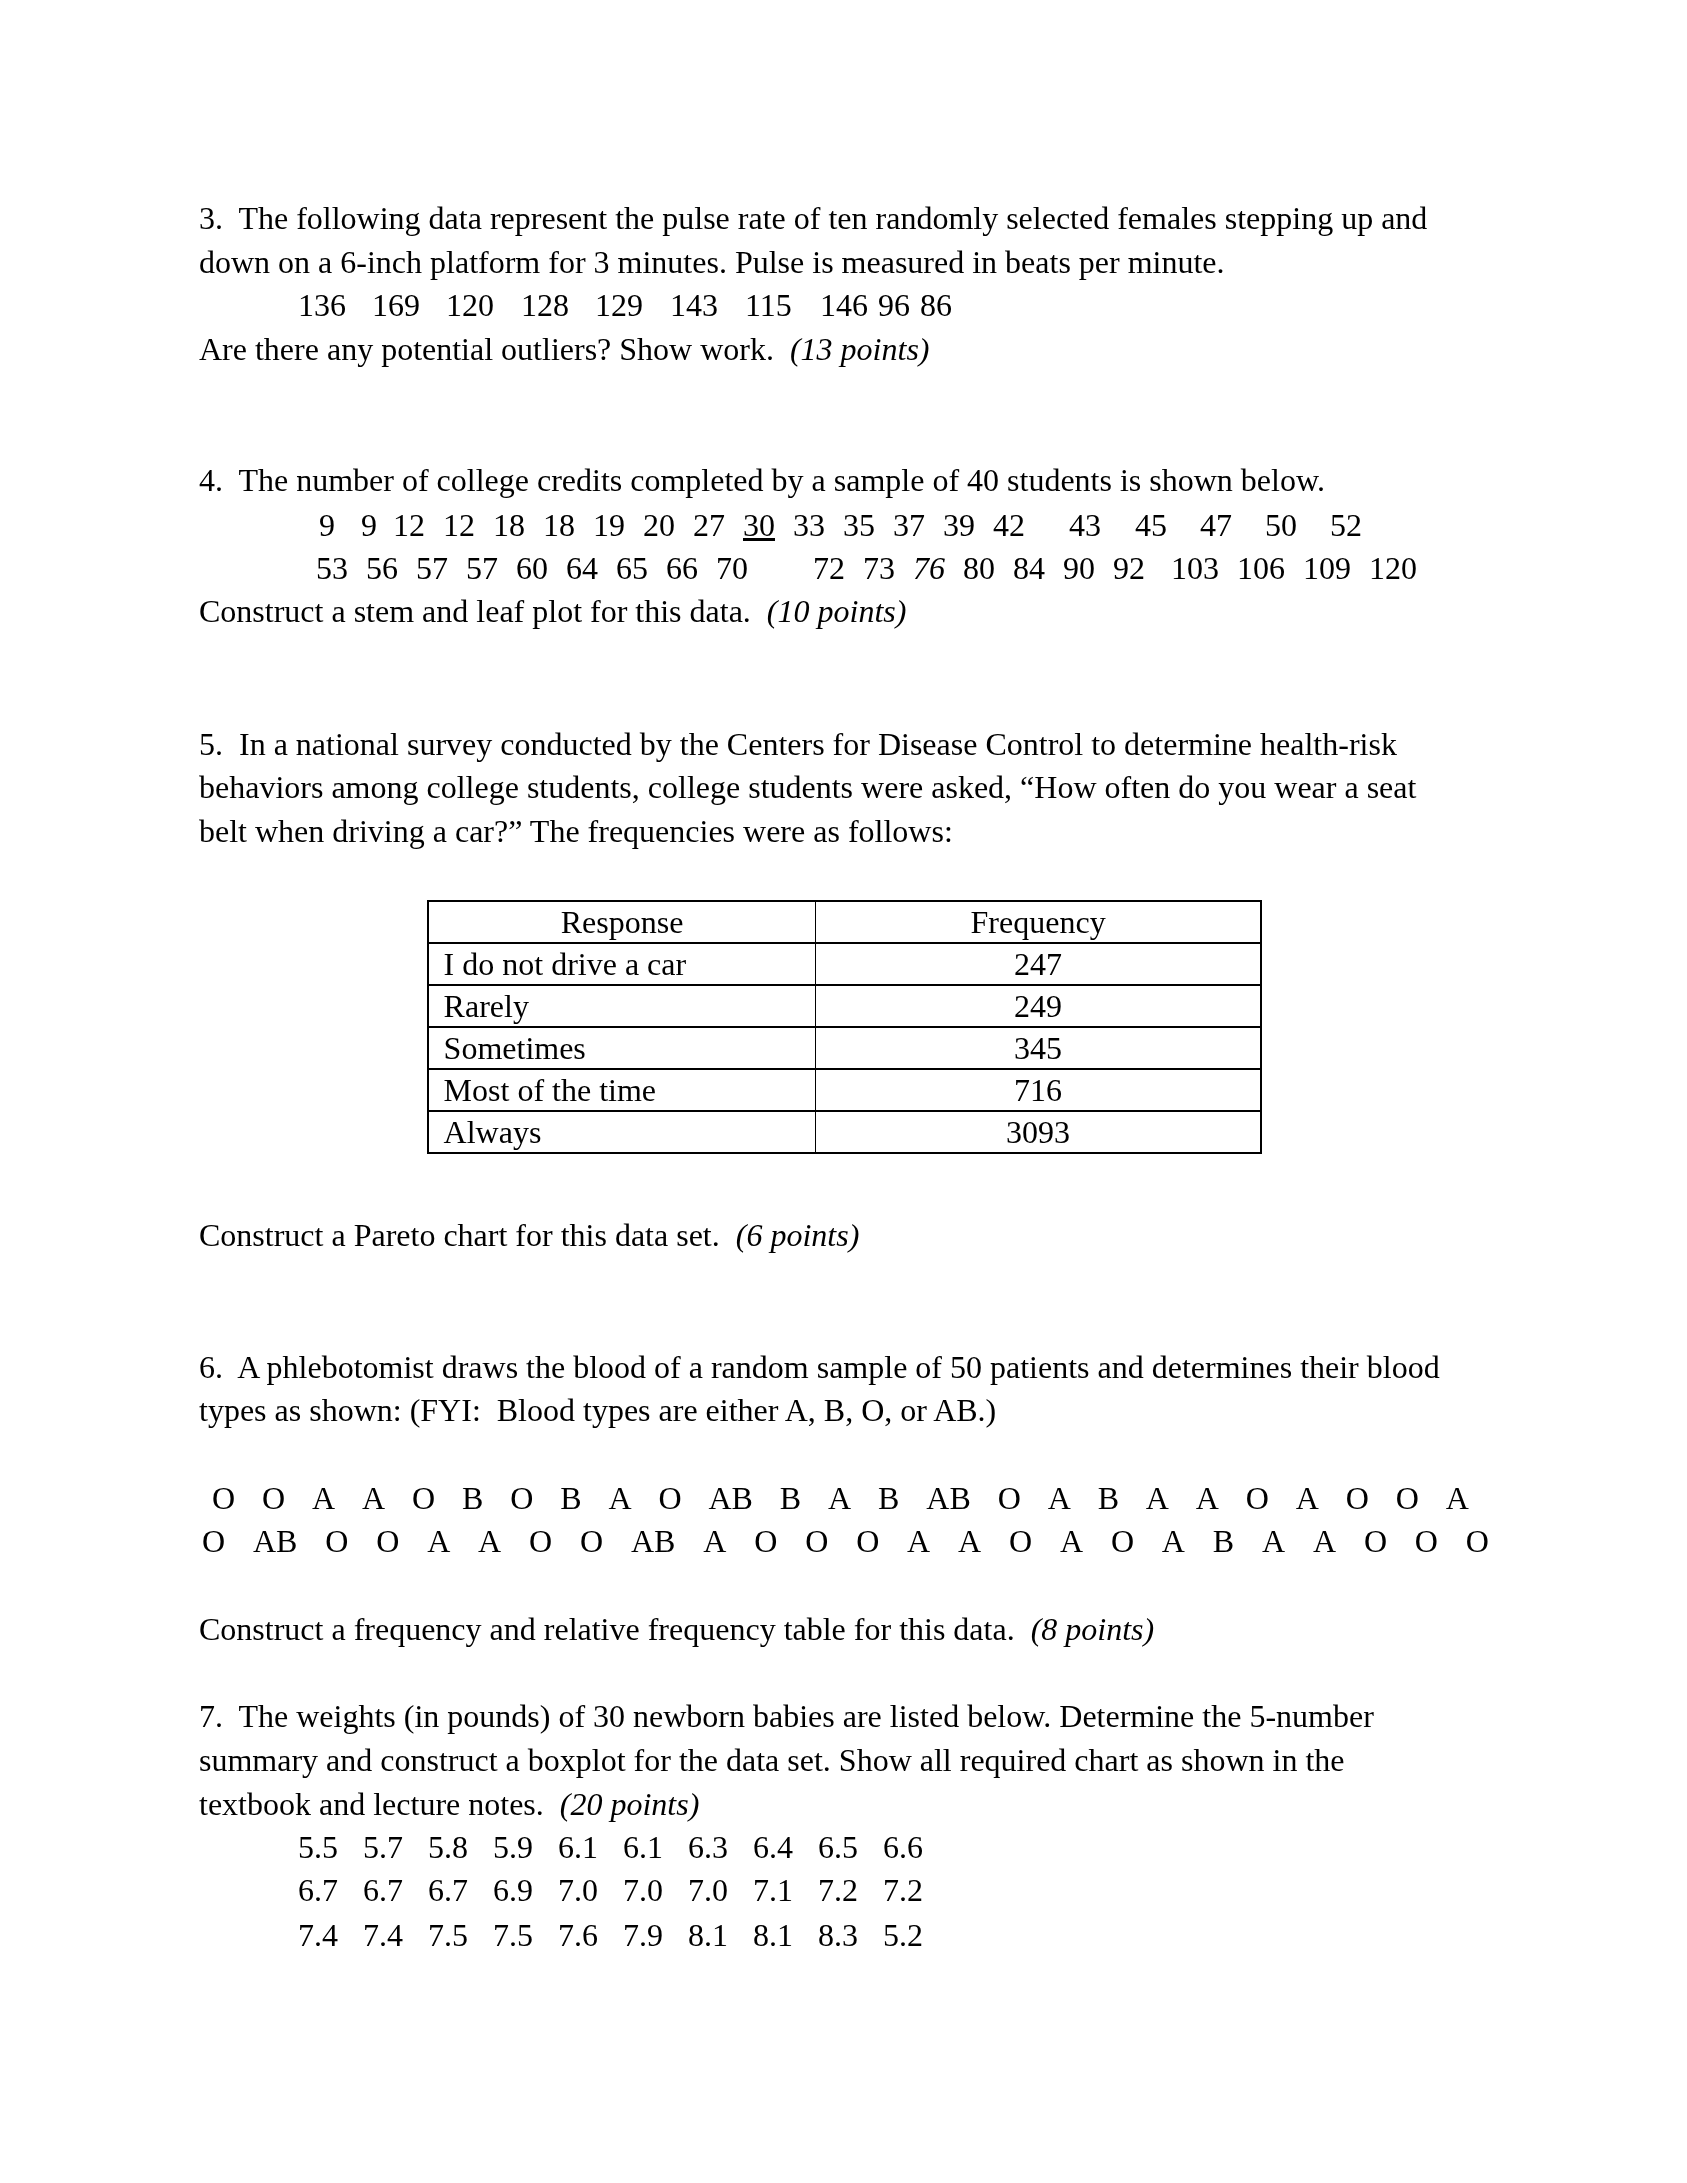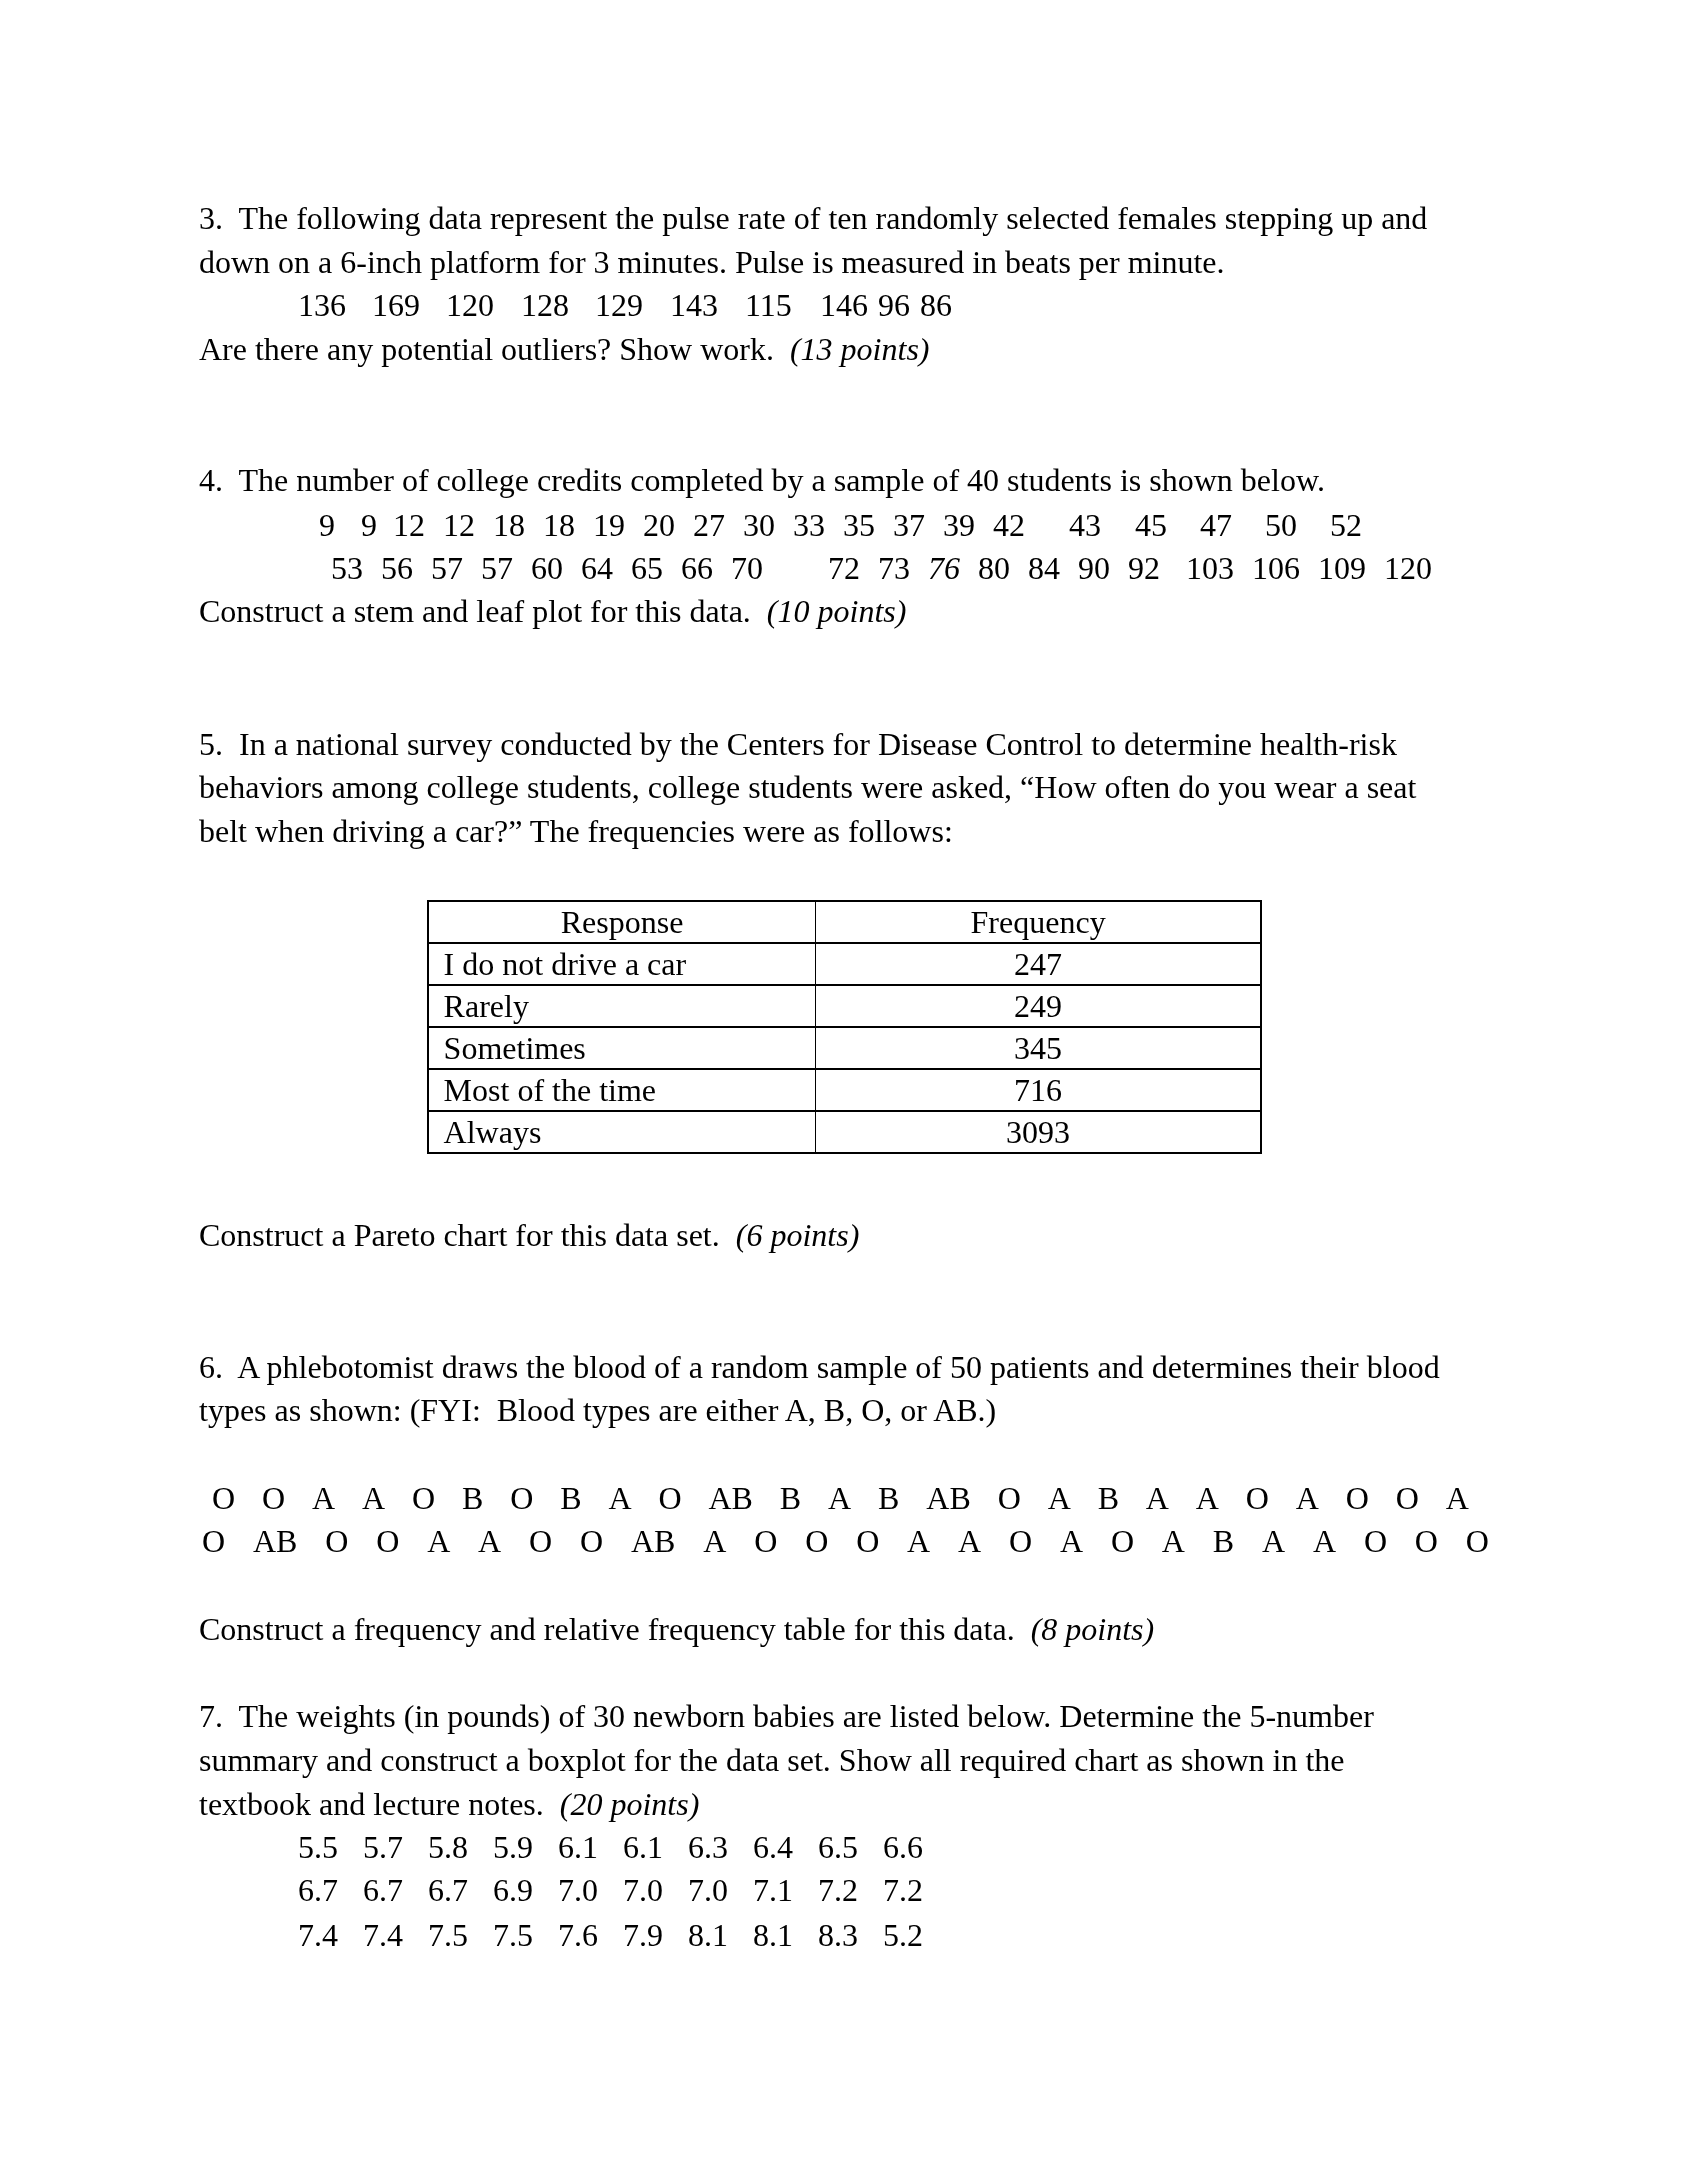--- a/index.html
+++ b/index.html
@@ -43,33 +43,33 @@
 <div class="credits" id="credits1" style="top:525px; left:319px;">
     <span style="width: 42px;">9</span>
     <span style="width: 32px;">9</span>
     <span style="width: 50px;">12</span>
     <span style="width: 50px;">12</span>
     <span style="width: 50px;">18</span>
     <span style="width: 50px;">18</span>
     <span style="width: 50px;">19</span>
     <span style="width: 50px;">20</span>
     <span style="width: 50px;">27</span>
-    <span style="width: 50px;">30</span>
+    <span style="width: 50px; text-decoration: underline;">30</span>
     <span style="width: 50px;">33</span>
     <span style="width: 50px;">35</span>
     <span style="width: 50px;">37</span>
     <span style="width: 50px;">39</span>
     <span style="width: 50px;">42</span>
     <span style="width: 66px; margin-left: 26px;">43</span>
     <span style="width: 65px;">45</span>
     <span style="width: 65px;">47</span>
     <span style="width: 65px;">50</span>
     <span style="width: 40px;">52</span>
   </div>
-<div class="credits" id="credits2" style="top:568px; left:331px;align-items:flex-end;">
+<div class="credits" id="credits2" style="top:568px; left:316px;align-items:flex-end;">
     <span style="width: 50px;">53</span>
     <span style="width: 50px;">56</span>
     <span style="width: 50px;">57</span>
     <span style="width: 50px;">57</span>
     <span style="width: 50px;">60</span>
     <span style="width: 50px;">64</span>
     <span style="width: 50px;">65</span>
     <span style="width: 50px;">66</span>
     <span style="width: 50px;">70</span>
     <span style="width: 50px; margin-left: 47px;">72</span>

